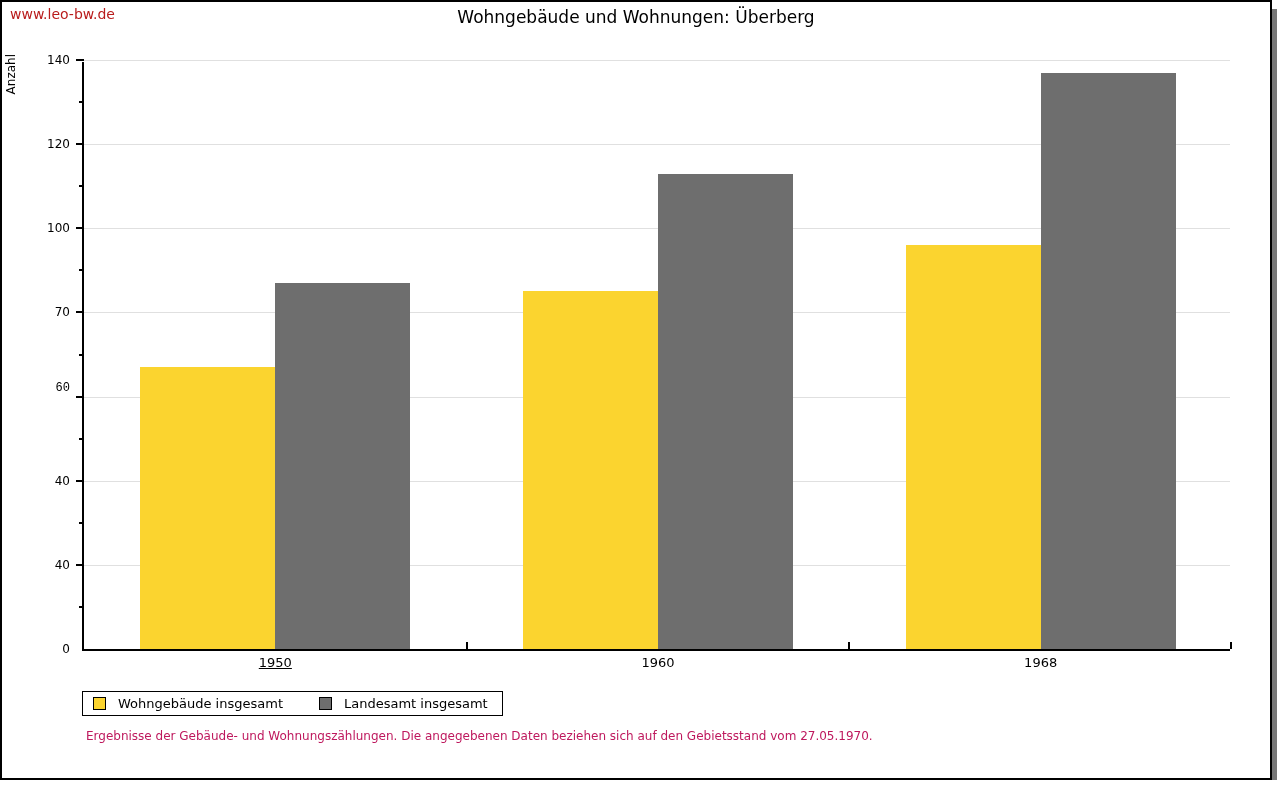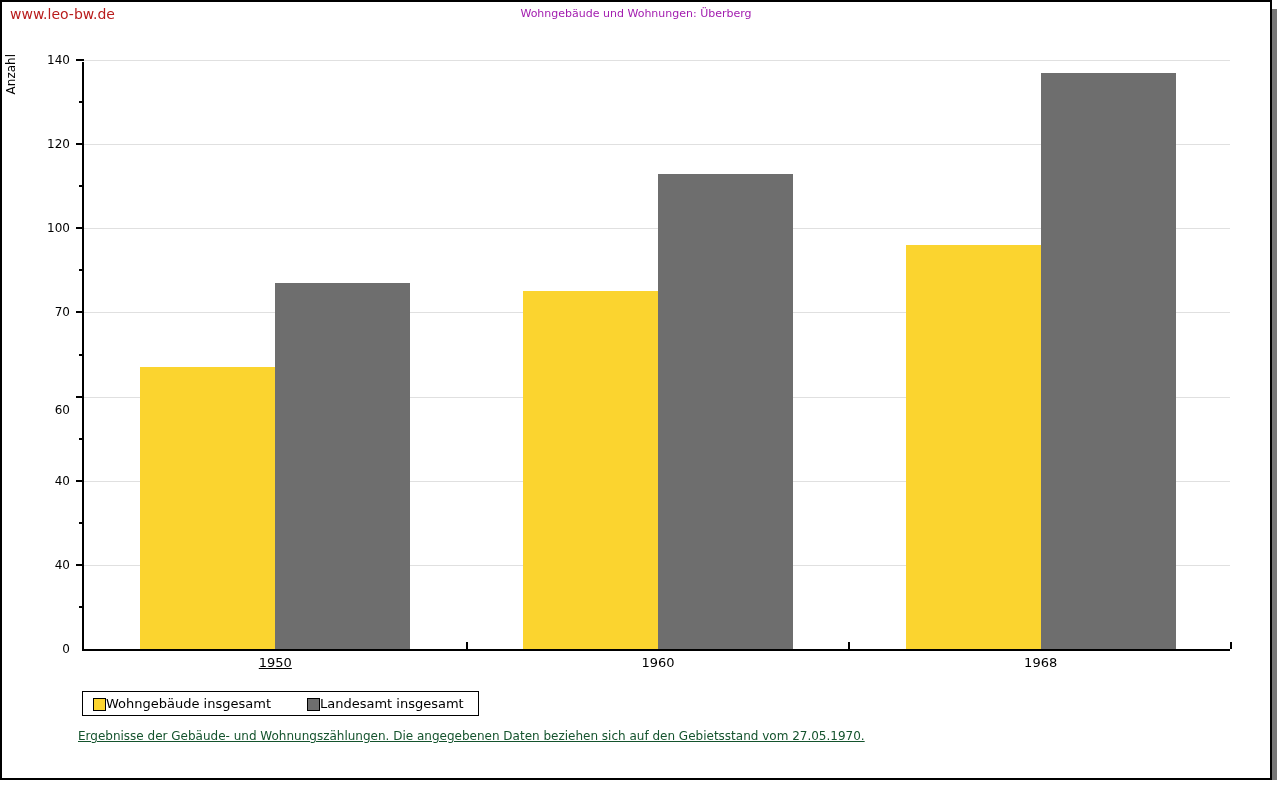--- a/index.html
+++ b/index.html
@@ -13,21 +13,21 @@
     border: 2px solid #000000;
     box-shadow: 5px 9px 0 0 #777777;
     overflow: visible;
   }
   .watermark {
     position: absolute; left: 8px; top: 4px;
     font-size: 14px; color: #b91c1c;
   }
   .chart-title {
     position: absolute; left: 0; right: 0; top: 5px;
-    text-align: center; font-size: 11px; color: #a21caf;
+    text-align: center; font-size: 17px; color: #000000;
   }
   .y-axis-title {
     position: absolute; left: 2px; top: 52px;
     writing-mode: vertical-rl; transform: rotate(180deg);
     font-size: 12px; color: #000000;
   }
   #plot {
     position: absolute; left: 80px; top: 60px;
     width: 1148px; height: 589px;
     border-left: 2px solid #000000;
@@ -47,27 +47,27 @@
   .cat-label {
     position: absolute; top: calc(100% + 6px); width: 100px; text-align: center;
     font-size: 13px; color: #000000;
   }
   .legend {
     position: absolute; left: 80px; top: 689px;
     display: inline-flex; align-items: center; gap: 36px;
     border: 1px solid #000000; background: #ffffff;
     padding: 4px 14px 4px 10px; height: 25px;
   }
-  .legend-item { display: inline-flex; align-items: flex-end; }
+  .legend-item { display: inline-flex; align-items: center; gap: 12px; }
   .legend-swatch {
     display: inline-block; width: 13px; height: 13px;
     border: 1px solid #000000;
   }
   .legend-label { font-size: 13px; color: #000000; }
-  .footnote { position: absolute; left: 76px; font-size: 12px; color: #14532d; text-decoration: underline; }
+  .footnote { position: absolute; left: 84px; font-size: 12px; color: #be185d; }
   .footnote.line1 { top: 727px; }
   .footnote.line2 { top: 751px; }
 </style>
 </head>
 <body>
 
 <div class="page">
 
   <div class="watermark">www.leo-bw.de</div>
 
@@ -93,21 +93,21 @@
       <div class="ytick major" style="bottom: 419.714px;"></div>
       <div class="ytick minor" style="bottom: 461.786px;"></div>
       <div class="gridline" style="bottom: 503.857px;"></div>
       <div class="ytick major" style="bottom: 503.857px;"></div>
       <div class="ytick minor" style="bottom: 545.929px;"></div>
       <div class="gridline" style="bottom: 588px;"></div>
       <div class="ytick major" style="bottom: 588px;"></div>
       <div class="ytick-label" style="bottom: -7px;">0</div>
       <div class="ytick-label" style="bottom: 77.1429px;">40</div>
       <div class="ytick-label" style="bottom: 161.286px;">40</div>
-      <div class="ytick-label" style="bottom: 232px;">60</div>
+      <div class="ytick-label" style="bottom: 254px; font-family: Liberation Mono, monospace;">60</div>
       <div class="ytick-label" style="bottom: 329.571px;">70</div>
       <div class="ytick-label" style="bottom: 413.714px;">100</div>
       <div class="ytick-label" style="bottom: 497.857px;">120</div>
       <div class="ytick-label" style="bottom: 582px;">140</div>
       <div class="bar" style="left: 56.3333px; width: 135px; height: 281.879px; background: rgb(251, 212, 47);"></div>
       <div class="bar" style="left: 191.333px; width: 135px; height: 366.021px; background: rgb(110, 110, 110);"></div>
       <div class="cat-label" style="left: 141.333px; text-decoration: underline;">1950</div>
       <div class="bar" style="left: 439px; width: 135px; height: 357.607px; background: rgb(251, 212, 47);"></div>
       <div class="bar" style="left: 574px; width: 135px; height: 475.407px; background: rgb(110, 110, 110);"></div>
       <div class="cat-label" style="left: 524px;">1960</div>

